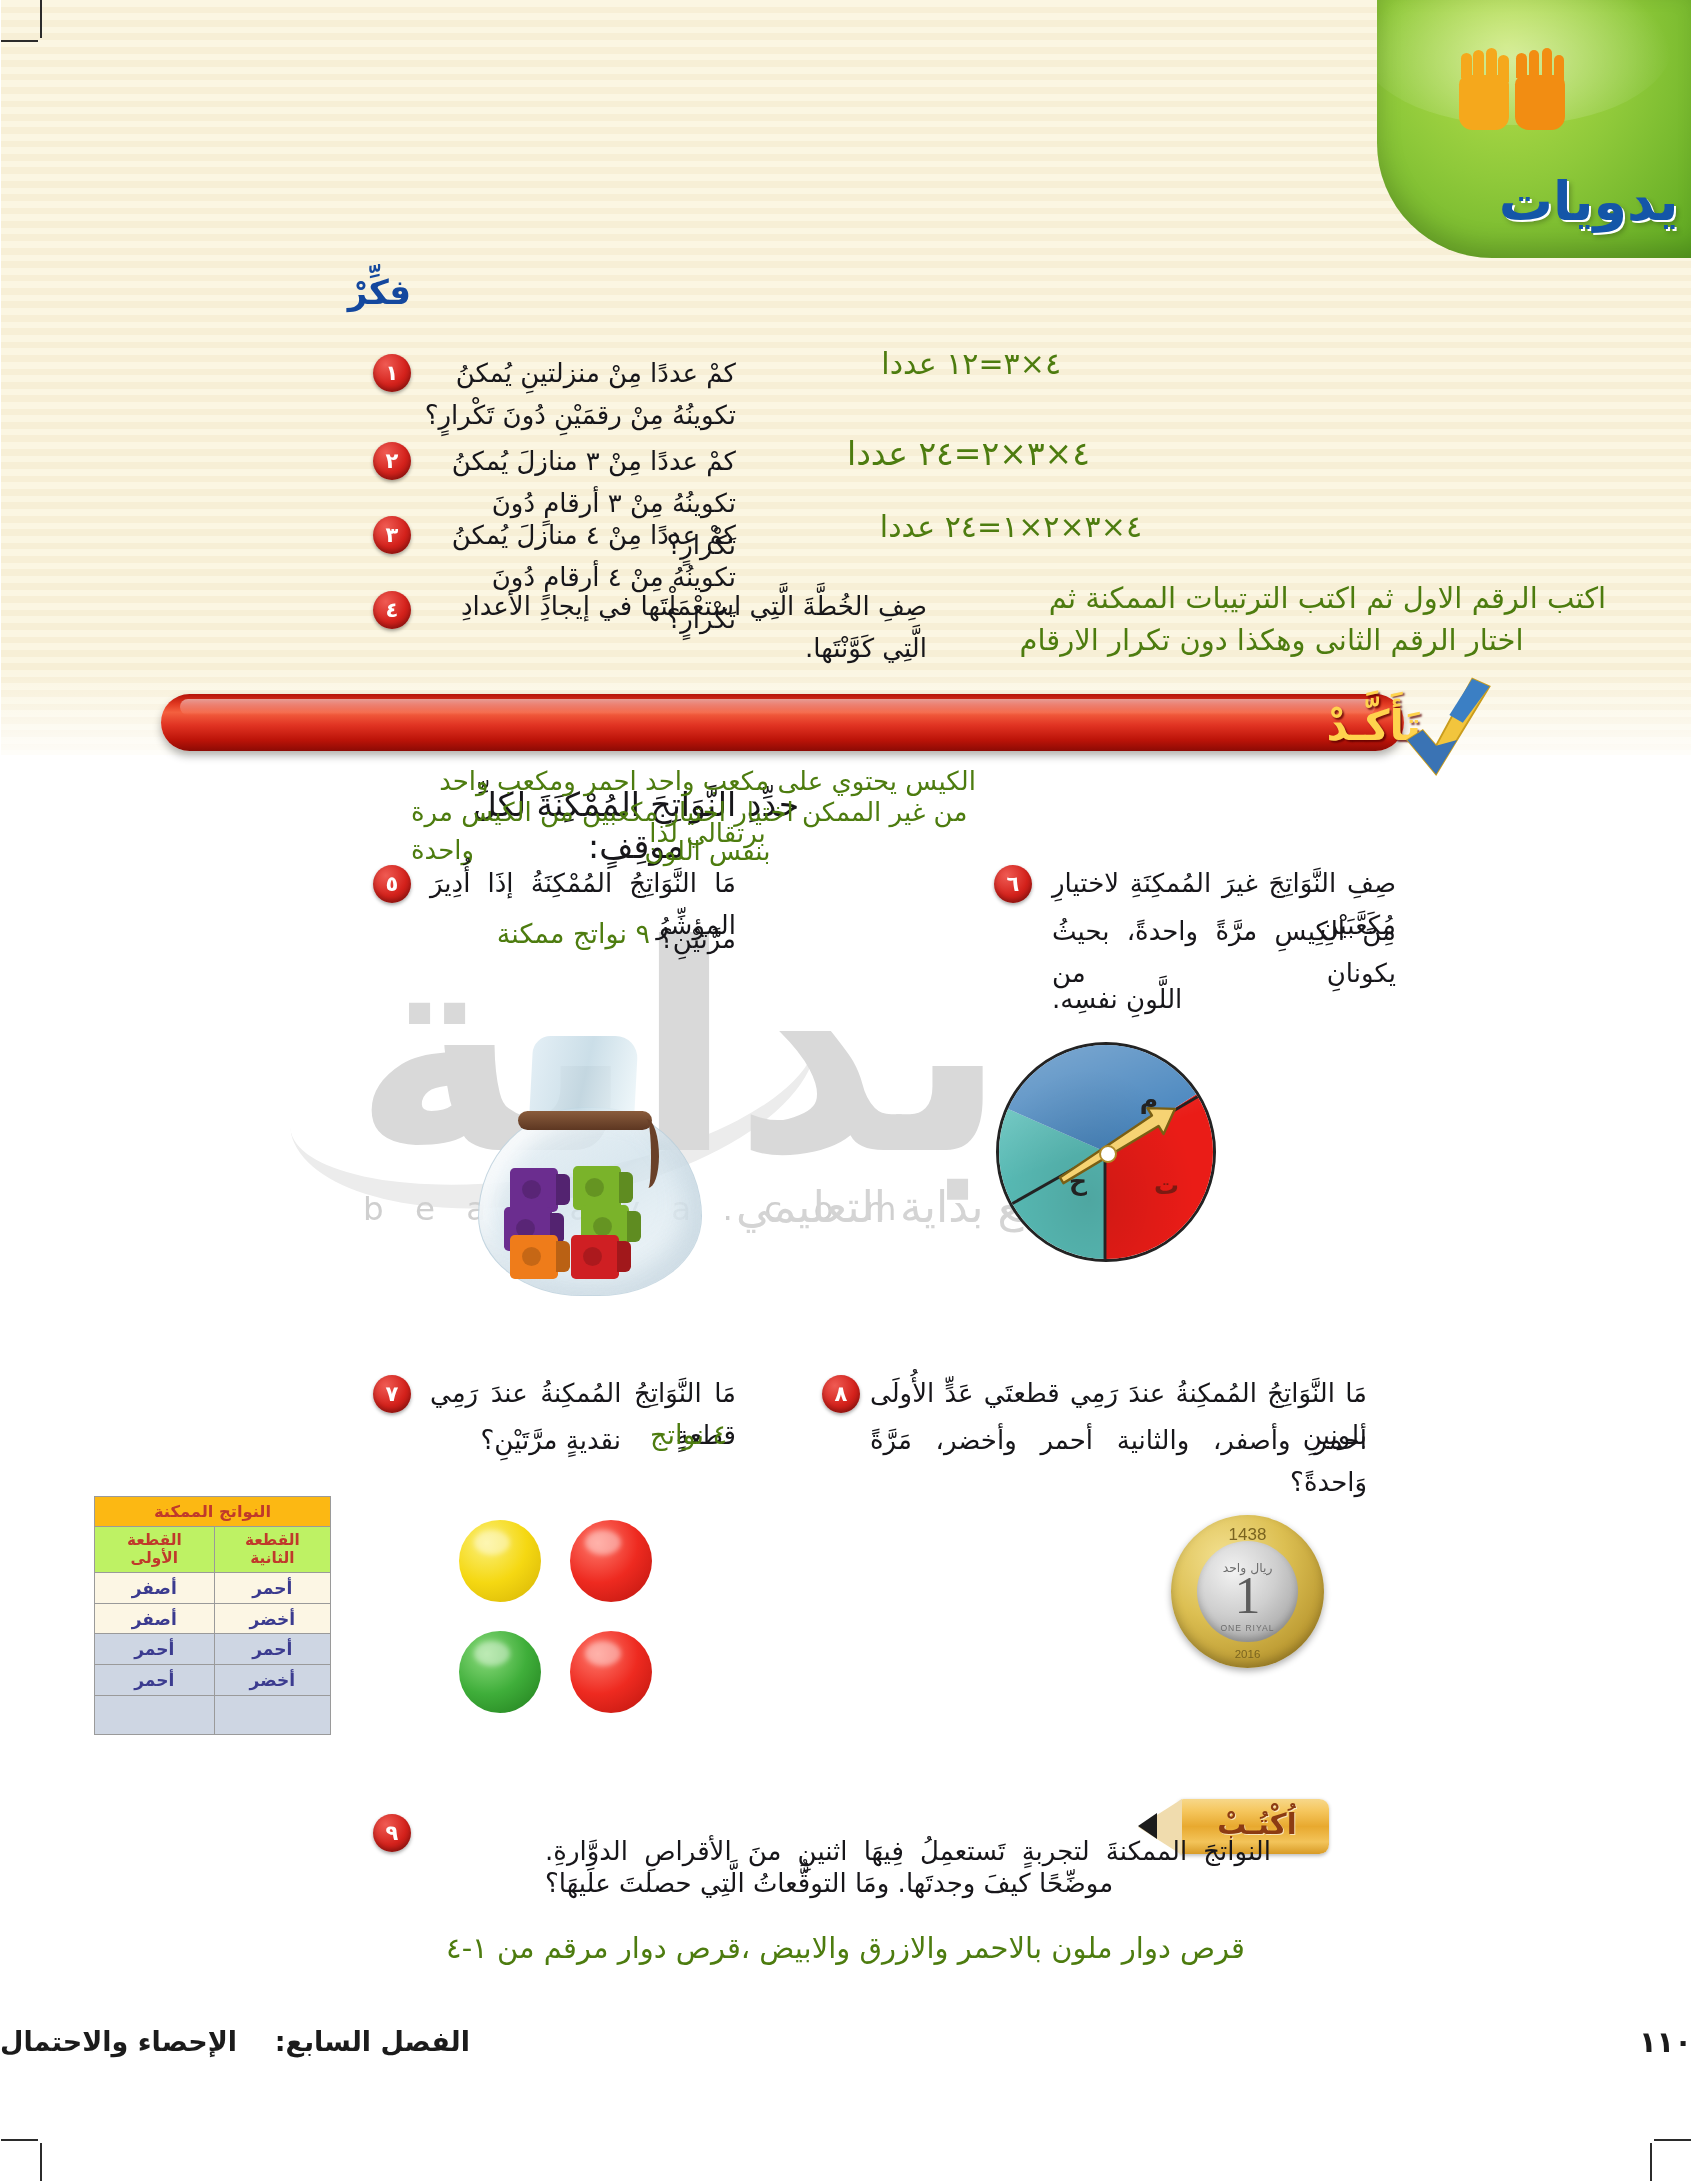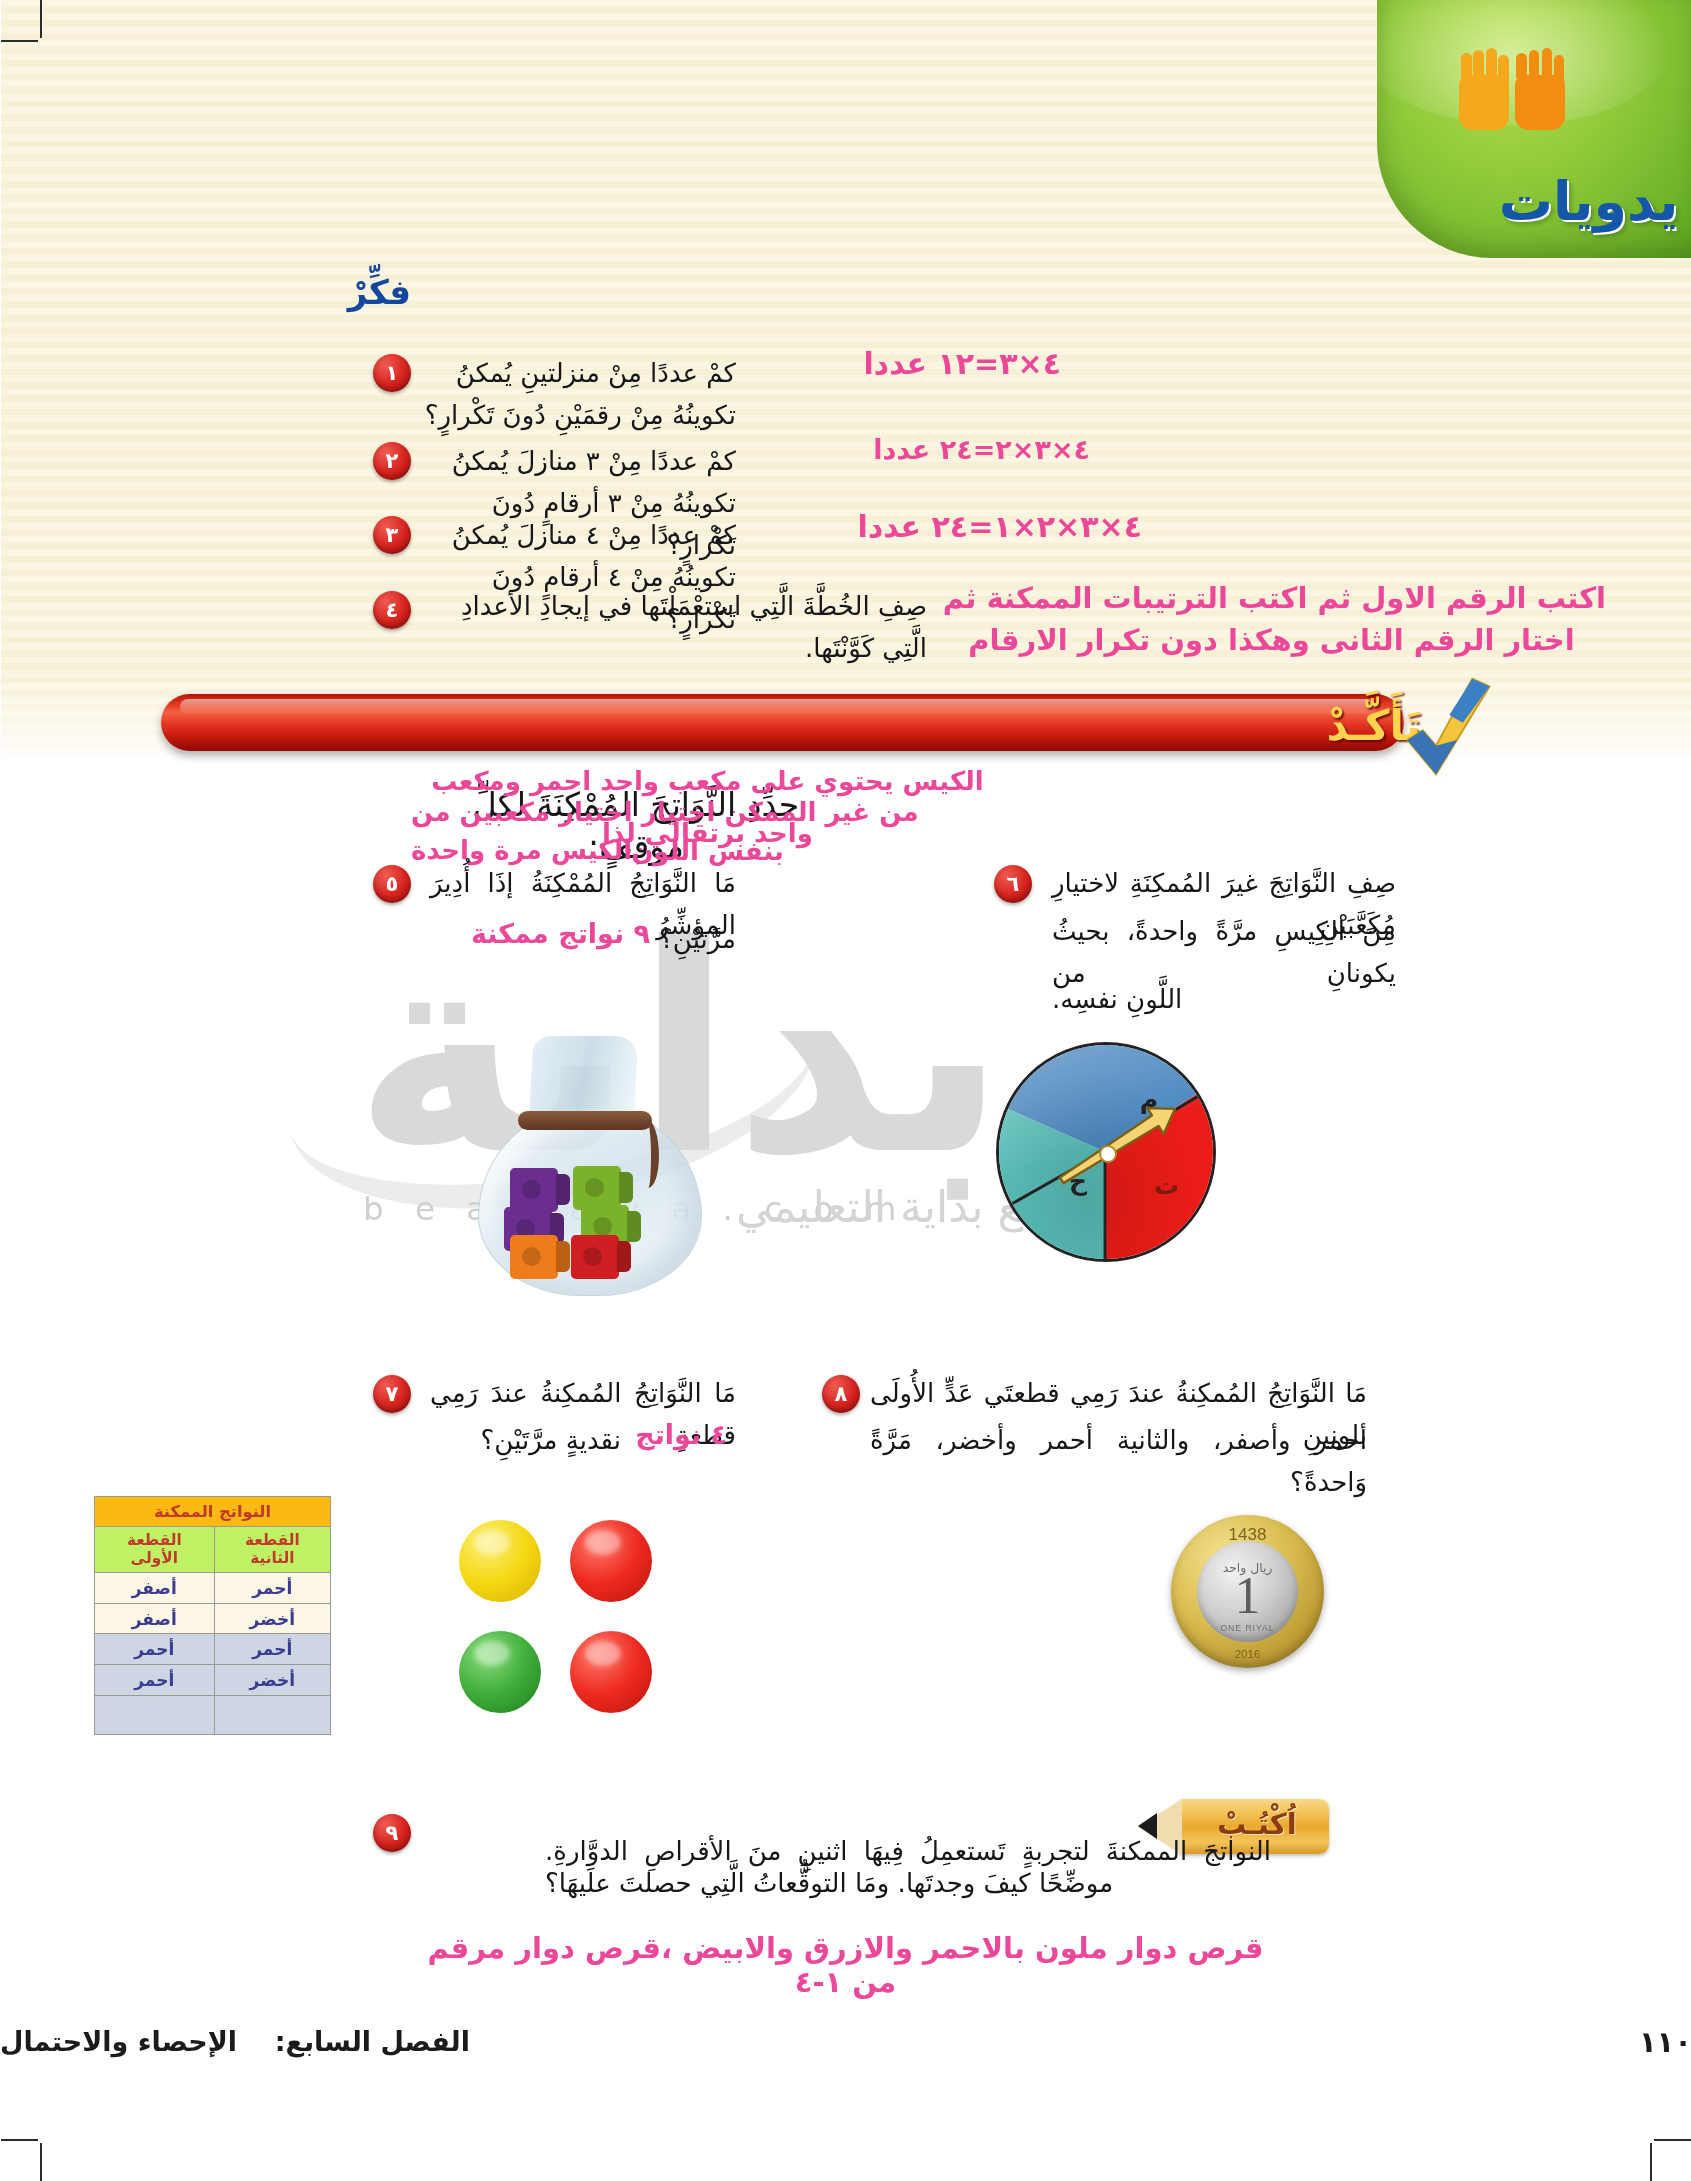--- a/index.html
+++ b/index.html
@@ -105,21 +105,21 @@
   }
   .num-bullet{
     position:absolute;width:38px;height:38px;border-radius:50%;
     background:radial-gradient(circle at 34% 28%, #ef5b53 0%, #d4221c 55%, #9c0f0c 100%);
     box-shadow:0 1.9px 3.8px rgba(0,0,0,.35), inset 0 -2.9px 5.7px rgba(0,0,0,.25);
     color:#fff;font-size:21px;font-weight:700;
     display:flex;align-items:center;justify-content:center;
     font-family:"DejaVu Sans", sans-serif;
   }
   .hand-red{
-    position:absolute;color:#ec4899;font-weight:700;
+    position:absolute;color:#4d7c0f;font-weight:400;
     font-family:"DejaVu Sans", sans-serif;
   }
 
   
   .check-banner{
     position:absolute;left:161px;top:688px;width:1319px;height:71px;
   }
   .cb-bar{
     position:absolute;left:0;top:5.7px;width:1243px;height:57px;border-radius:29px;
     background:linear-gradient(to bottom,
@@ -308,21 +308,21 @@
 
 <div class="q-head" style="right:1281px;top:272px;">فكِّرْ</div>
 
 <div class="num-bullet" style="right:1281px;top:354px;">١</div>
 <div class="qtext" style="right:1333px;top:352px;width:0;"></div>
 <div class="qtext" style="right:956px;top:352px;width:315px;text-align:right;">كمْ عددًا مِنْ منزلتينِ يُمكنُ تكوينُهُ مِنْ رقمَيْنِ دُونَ تَكْرارٍ؟</div>
 <div class="hand-red" style="right:631px;top:346px;font-size:30px;">٤×٣=١٢ عددا</div>
 
 <div class="num-bullet" style="right:1281px;top:442px;">٢</div>
 <div class="qtext" style="right:956px;top:440px;width:315px;text-align:right;">كمْ عددًا مِنْ ٣ منازلَ يُمكنُ تكوينُهُ مِنْ ٣ أرقامٍ دُونَ تَكْرارٍ؟</div>
-<div class="hand-red" style="right:602px;top:434px;font-size:27px;">٤×٣×٢=٢٤ عددا</div>
+<div class="hand-red" style="right:602px;top:434px;font-size:33px;">٤×٣×٢=٢٤ عددا</div>
 
 <div class="num-bullet" style="right:1281px;top:516px;">٣</div>
 <div class="qtext" style="right:956px;top:514px;width:315px;text-align:right;">كمْ عددًا مِنْ ٤ منازلَ يُمكنُ تكوينُهُ مِنْ ٤ أرقامٍ دُونَ تَكْرارٍ؟</div>
 <div class="hand-red" style="right:550px;top:509px;font-size:30px;">٤×٣×٢×١=٢٤ عددا</div>
 
 <div class="num-bullet" style="right:1281px;top:591px;">٤</div>
 <div class="qtext" style="right:765px;top:585px;width:507px;text-align:right;">صِفِ الخُطَّةَ الَّتِي استعْمَلْتَها في إيجادِ الأعدادِ الَّتِي كَوَّنْتَها.</div>
 <div class="hand-red" style="right:86px;top:581px;width:669px;text-align:right;font-size:29px;">اكتب الرقم الاول ثم اكتب الترتيبات الممكنة ثم</div>
 <div class="hand-red" style="right:86px;top:623px;width:669px;text-align:center;font-size:29px;">اختار الرقم الثانى وهكذا دون تكرار الارقام</div>
 

